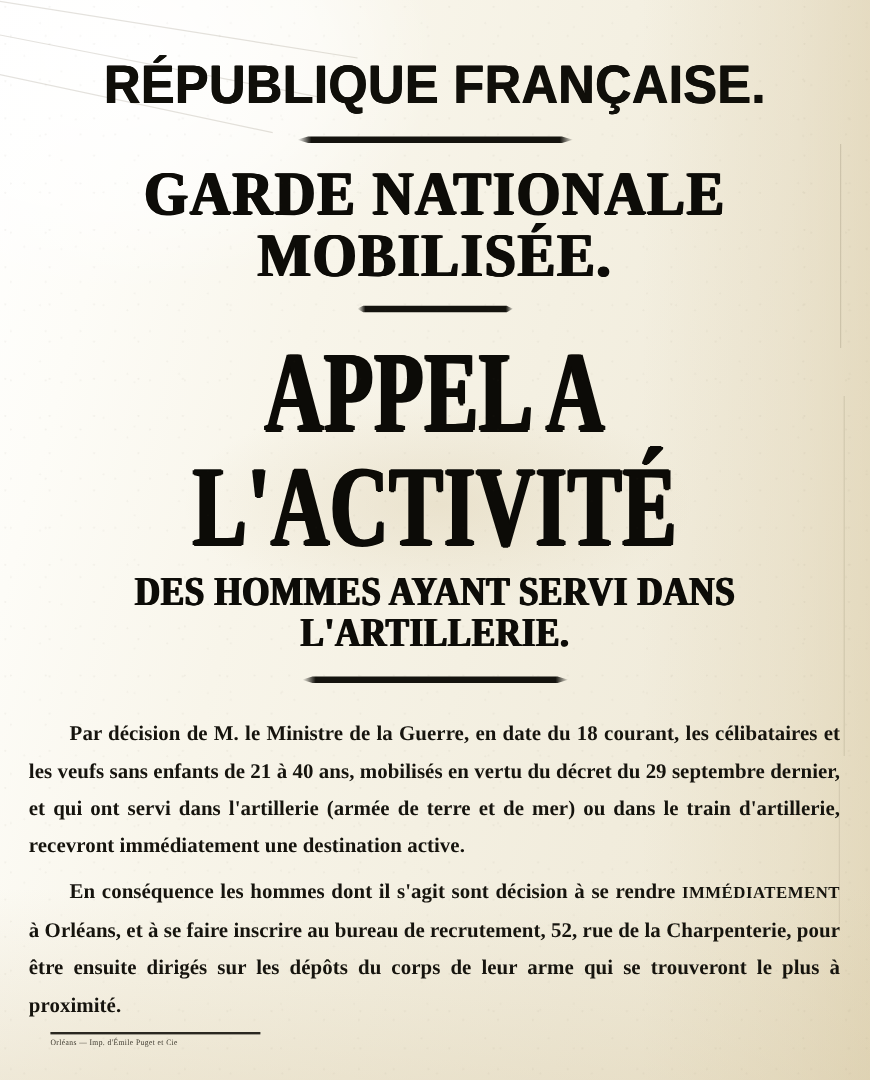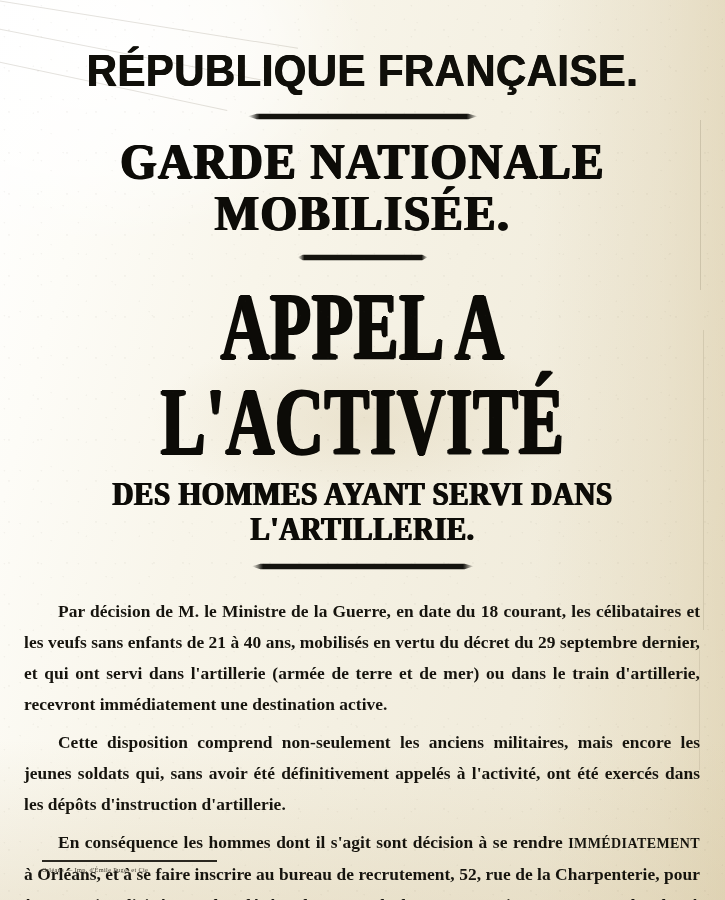--- a/index.html
+++ b/index.html
@@ -250,21 +250,20 @@
       <div class="rule-wrap">
         <div class="rule long2"></div>
       </div>
 
     </div>
 
     <div class="body-text">
 
       <p>Par décision de M. le Ministre de la Guerre, en date du 18 courant, les célibataires et les veufs sans enfants de 21 à 40 ans, mobilisés en vertu du décret du 29 septembre dernier, et qui ont servi dans l'artillerie (armée de terre et de mer) ou dans le train d'artillerie, recevront immédiatement une destination active.</p>
 
-      <p>Cette disposition comprend non-seulement les anciens militaires, mais encore les jeunes soldats qui, sans avoir été définitivement appelés à l'activité, ont été exercés dans les dépôts d'instruction d'artillerie.</p>
 
       <p><span>En conséquence les hommes dont il s'agit sont décision à se rendre </span><span class="smallcaps">IMMÉDIATEMENT</span><span> à Orléans, et à se faire inscrire au bureau de recrutement, 52, rue de la Charpenterie, pour être ensuite dirigés sur les dépôts du corps de leur arme qui se trouveront le plus à proximité.</span></p>
 
     </div>
 
     <div class="imprint">
       <div class="imprint-rule"></div>
       <div class="imprint-text">Orléans — Imp. d'Émile Puget et Cie</div>
     </div>
 

